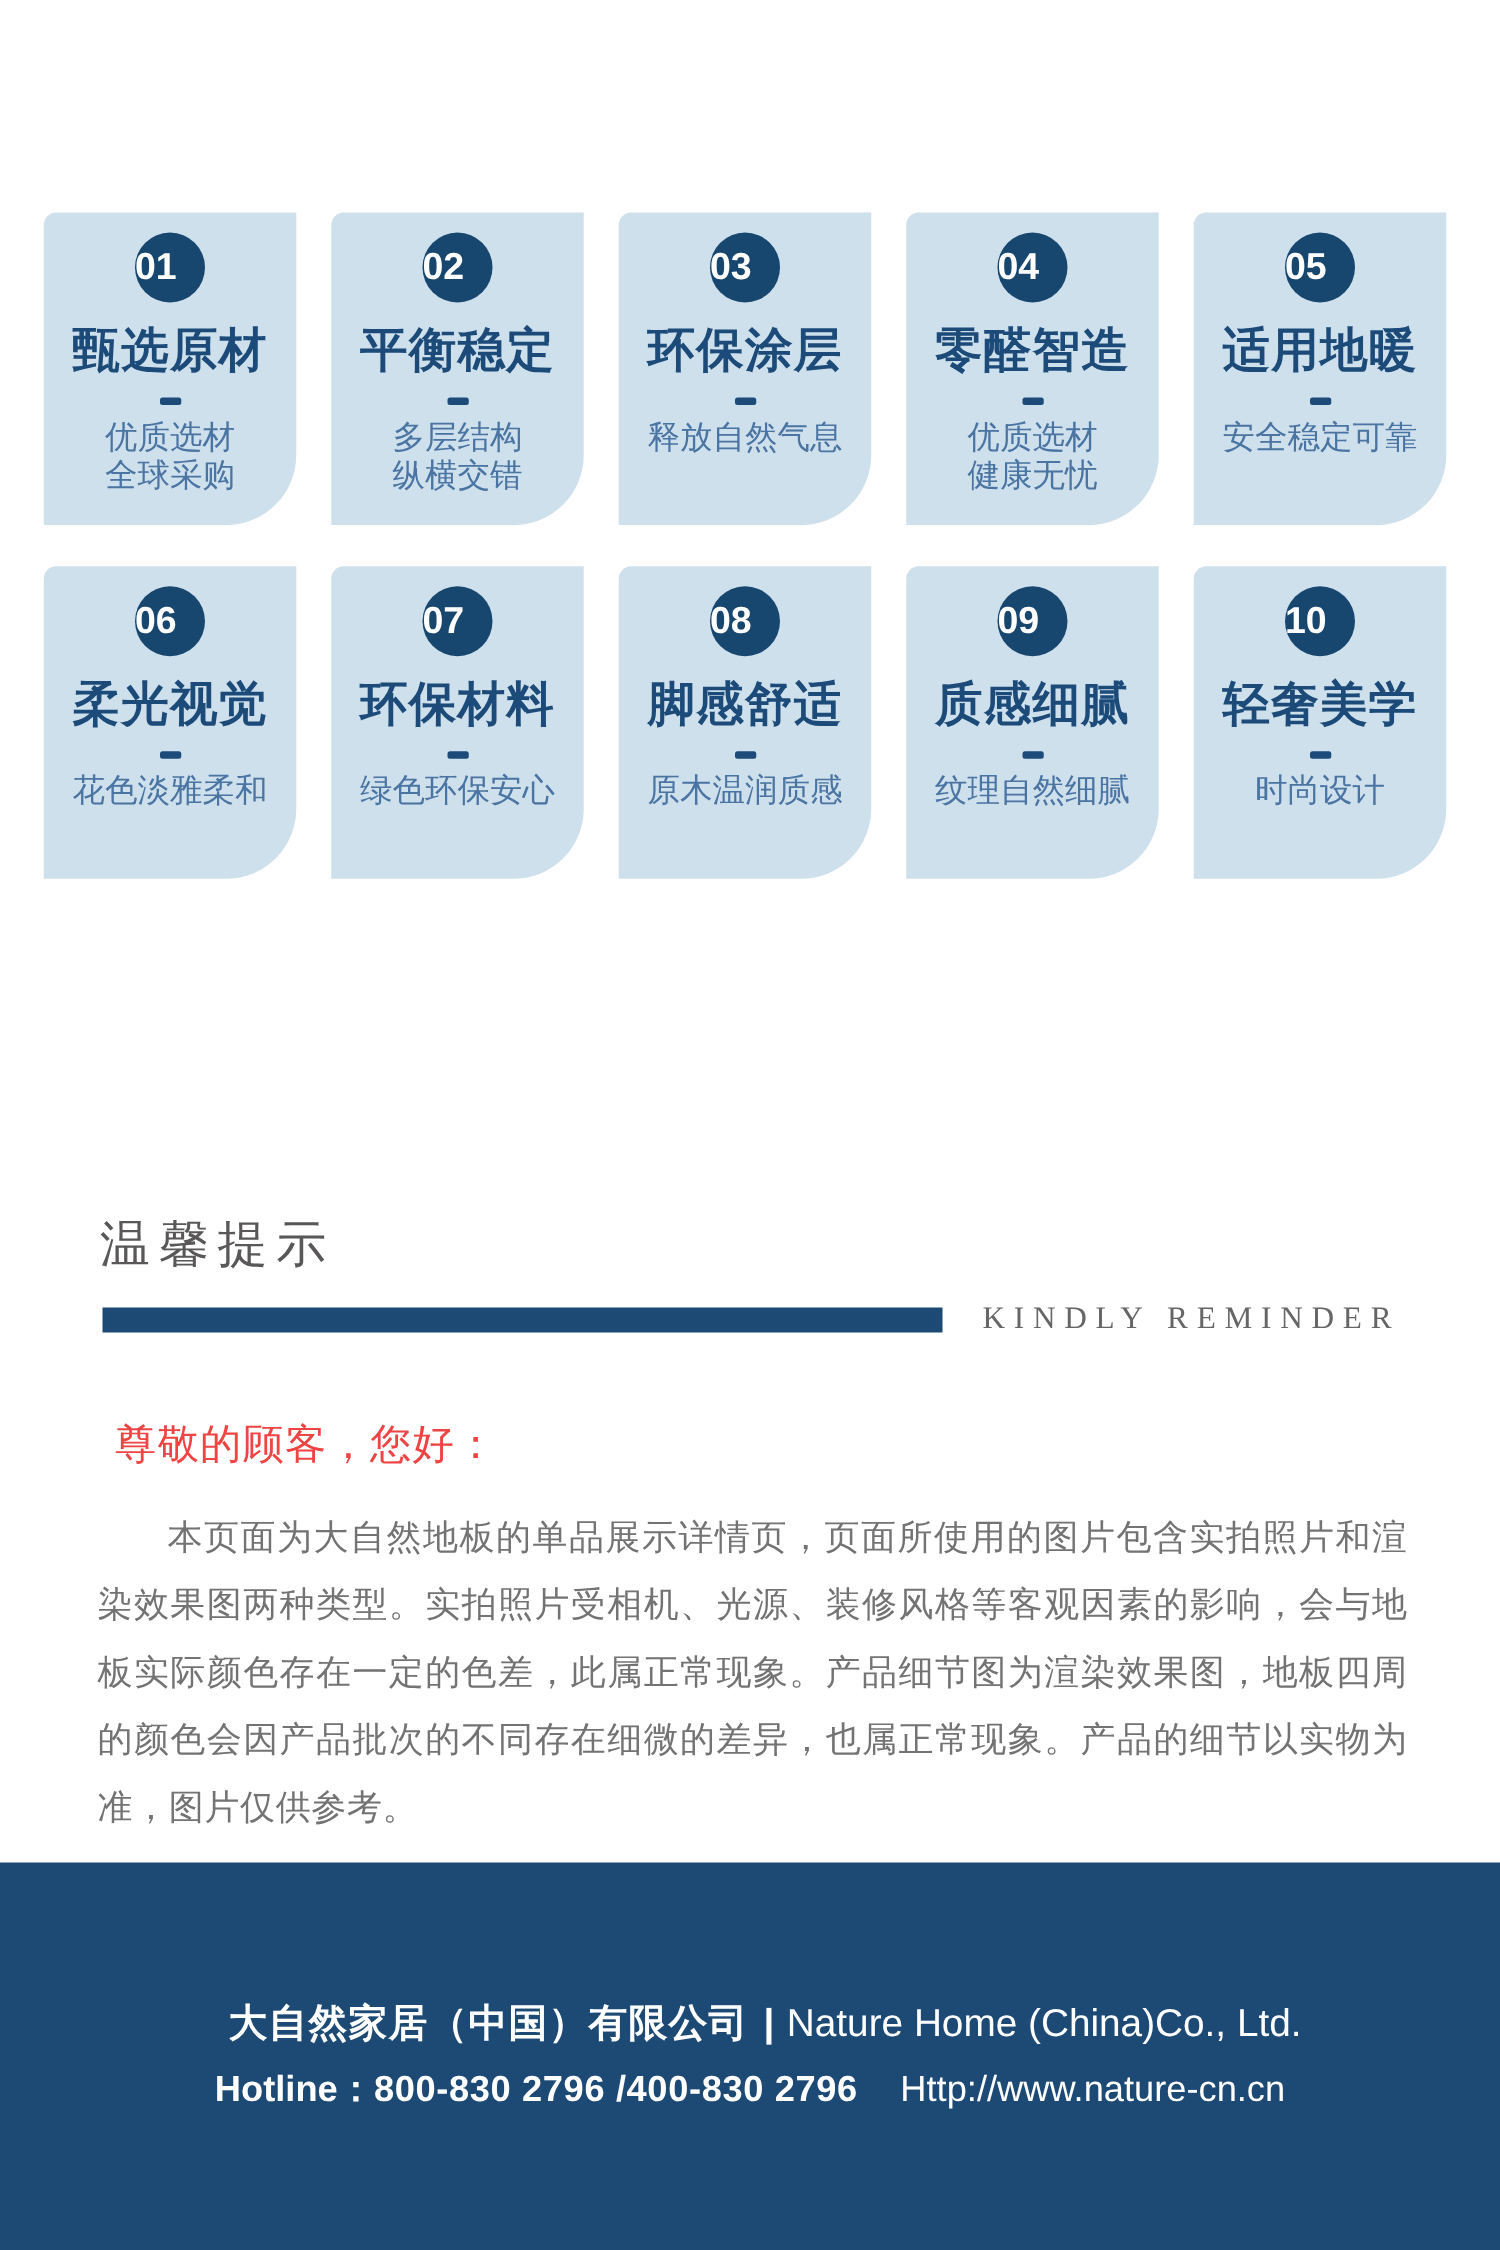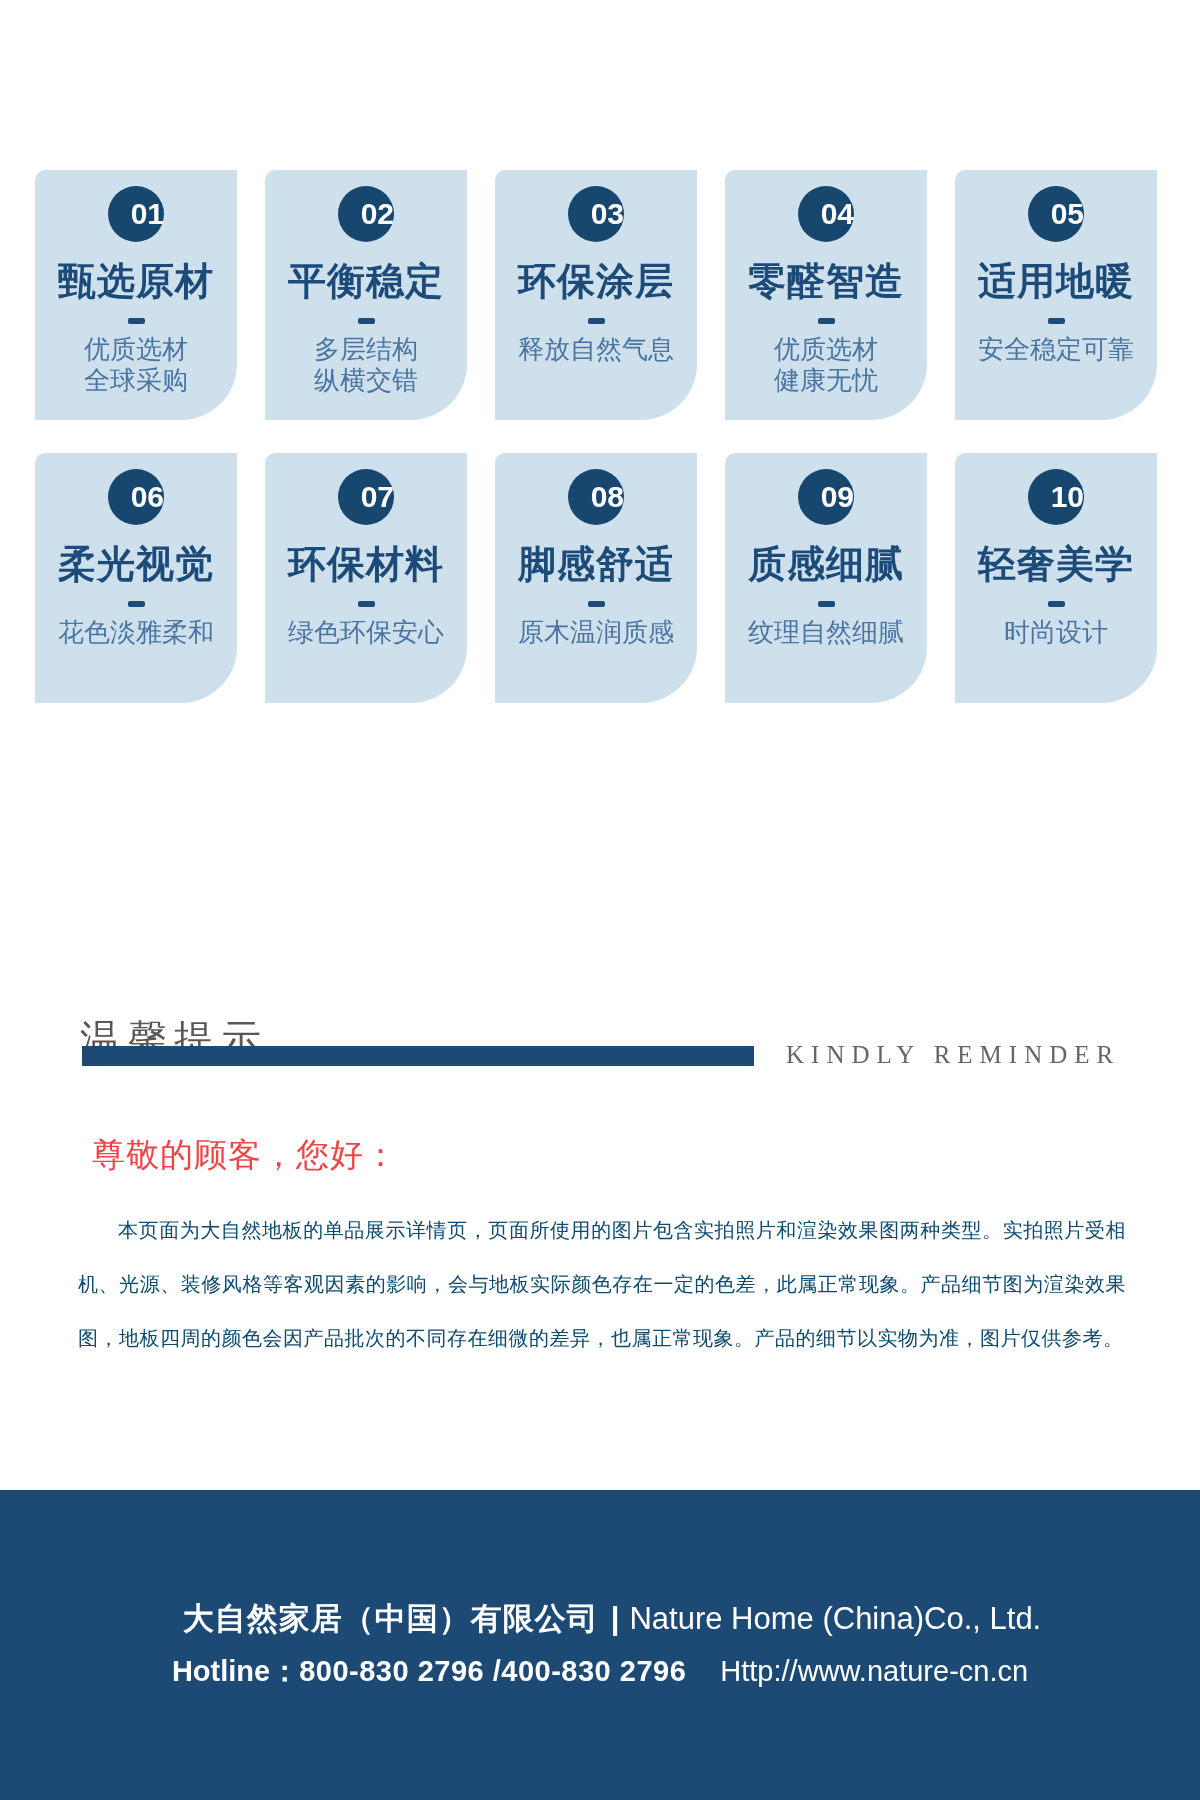--- a/index.html
+++ b/index.html
@@ -15,59 +15,59 @@
   .card{
     width:202px;height:250px;
     background:#cfe0ed;
     border-radius:10px 0 56px 0;
     text-align:center;
   }
   .badge{
     width:56px;height:56px;border-radius:50%;
     background:#17466f;color:#ffffff;
     font-size:30px;font-weight:bold;
-    display:flex;align-items:center;justify-content:flex-end;
+    display:flex;align-items:center;justify-content:flex-start;
     margin:16px auto 0 auto;
   }
   .card-title{
     margin-top:20px;
     font-size:38px;line-height:44px;font-weight:bold;
     color:#1c4b79;letter-spacing:1px;font-family:Liberation Mono, monospace;
   }
   .dash{
     width:17px;height:6px;background:#1c4b79;border-radius:2px;
     margin:12px auto 10px auto;
   }
   .card-sub{
     font-size:26px;line-height:31px;color:#4a74a2;
   }
 
   
   .reminder-heading{
-    position:absolute;left:80px;top:1012px;
+    position:absolute;left:80px;top:968px;
     font-size:40px;font-weight:400;color:#595757;letter-spacing:7px;
   }
   .reminder-bar{
     position:absolute;left:82px;top:1046px;width:672px;height:20px;
     background:#1d4a74;
   }
   .reminder-en{
     position:absolute;left:786px;top:1041px;
     font-family:"Liberation Serif","DejaVu Serif",serif;
     font-size:25px;color:#666666;letter-spacing:7px;white-space:nowrap;
   }
 
   
   .greeting{
     position:absolute;left:92px;top:1133px;
     font-size:33px;color:#ef4444;letter-spacing:1px;
   }
   .paragraph{
     position:absolute;left:78px;top:1203px;width:1048px;
-    font-size:20px;line-height:54px;color:#0c4a6e;
+    font-size:28px;line-height:54px;color:#737373;
     text-indent:2em;text-align:justify;letter-spacing:0.5px;
   }
 
   
   .footer{
     position:absolute;left:0;top:1490px;width:1200px;height:310px;
     background:#1d4a74;color:#ffffff;
     display:flex;flex-direction:column;align-items:center;justify-content:center;
     gap:12px;
   }

